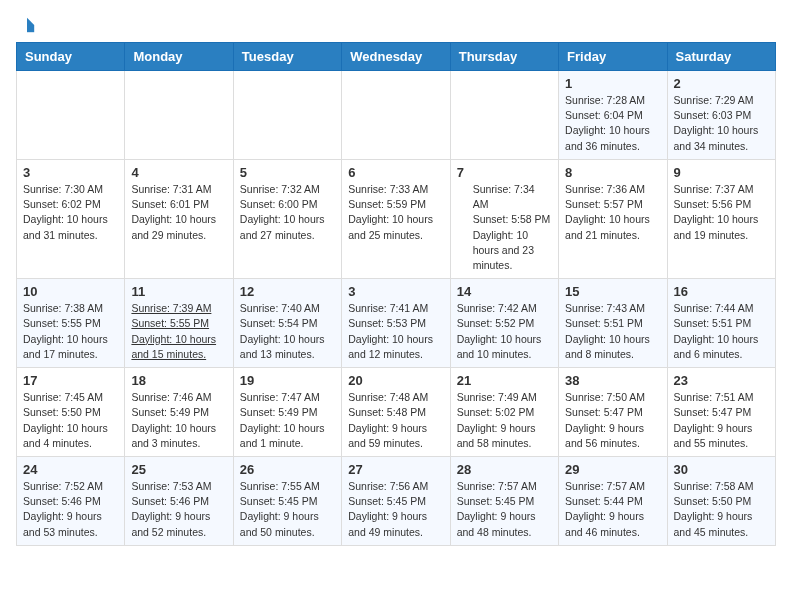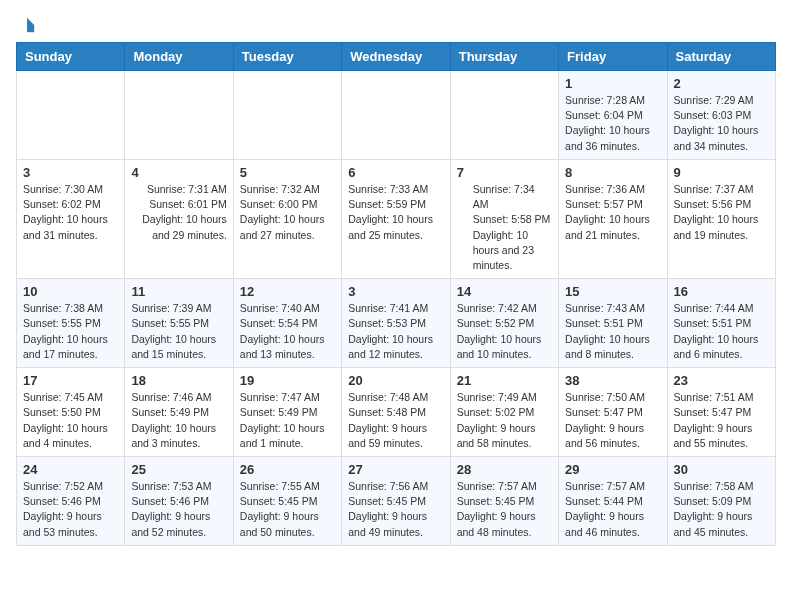--- a/index.html
+++ b/index.html
@@ -146,21 +146,21 @@
       </tr>
       <tr>
         <td>
           <span class="day-num">3</span>
           <div class="day-info" style="white-space: pre-line;">Sunrise: 7:30 AM
 Sunset: 6:02 PM
 Daylight: 10 hours and 31 minutes.</div>
         </td>
         <td>
           <span class="day-num">4</span>
-          <div class="day-info" style="white-space: pre-line; text-align: right;">Sunrise: 7:31 AM
+          <div class="day-info" style="white-space: pre-line;">Sunrise: 7:31 AM
 Sunset: 6:01 PM
 Daylight: 10 hours and 29 minutes.</div>
         </td>
         <td>
           <span class="day-num">5</span>
           <div class="day-info" style="white-space: pre-line;">Sunrise: 7:32 AM
 Sunset: 6:00 PM
 Daylight: 10 hours and 27 minutes.</div>
         </td>
         <td>
@@ -190,21 +190,21 @@
       </tr>
       <tr>
         <td>
           <span class="day-num">10</span>
           <div class="day-info" style="white-space: pre-line;">Sunrise: 7:38 AM
 Sunset: 5:55 PM
 Daylight: 10 hours and 17 minutes.</div>
         </td>
         <td>
           <span class="day-num">11</span>
-          <div class="day-info" style="white-space: pre-line;">Sunrise: 7:39 AM
+          <div class="day-info" style="white-space: pre-line; text-decoration: underline;">Sunrise: 7:39 AM
 Sunset: 5:55 PM
 Daylight: 10 hours and 15 minutes.</div>
         </td>
         <td>
           <span class="day-num">12</span>
           <div class="day-info" style="white-space: pre-line;">Sunrise: 7:40 AM
 Sunset: 5:54 PM
 Daylight: 10 hours and 13 minutes.</div>
         </td>
         <td>
@@ -309,18 +309,18 @@
         </td>
         <td>
           <span class="day-num">29</span>
           <div class="day-info" style="white-space: pre-line;">Sunrise: 7:57 AM
 Sunset: 5:44 PM
 Daylight: 9 hours and 46 minutes.</div>
         </td>
         <td>
           <span class="day-num">30</span>
           <div class="day-info" style="white-space: pre-line;">Sunrise: 7:58 AM
-Sunset: 5:09 PM
+Sunset: 5:50 PM
 Daylight: 9 hours and 45 minutes.</div>
         </td>
       </tr>
     </tbody>
 </table>
 
 </body></html>

